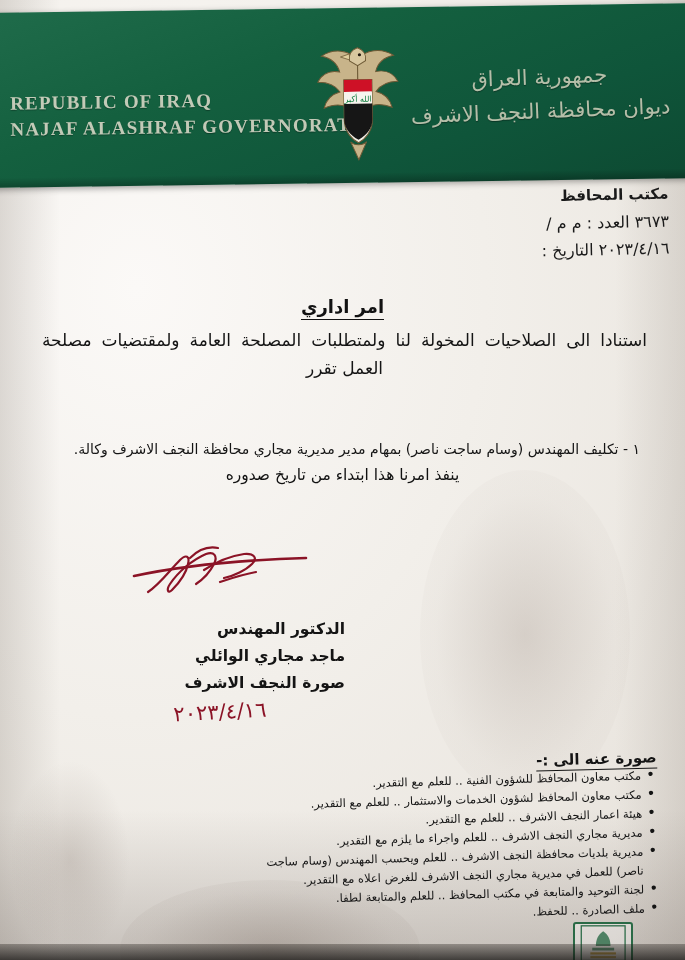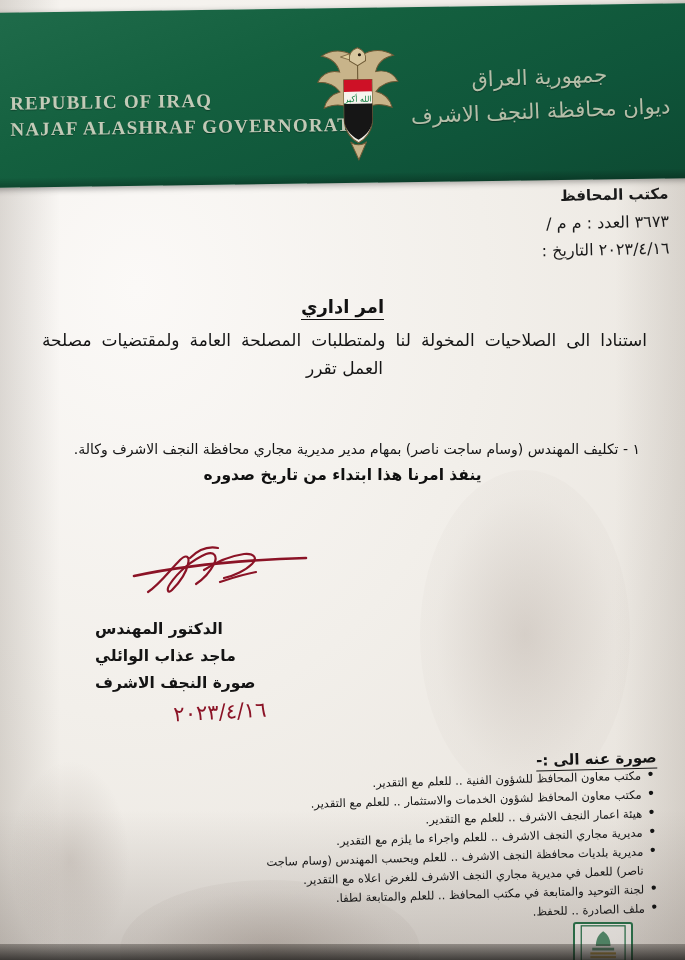--- a/index.html
+++ b/index.html
@@ -168,35 +168,35 @@
   }
   .i1 { top: 416px; margin-top: 21px; }
   .i2 { top: 437px; }
 
   .exec-line {
     position: absolute;
     left: 0; right: 0;
     top: 466px;
     text-align: center;
     font-size: 15.5px;
-    font-weight: bold;
+    font-weight: normal;
     color: #101010;
   }
 
   
   .sig-ink {
     position: absolute;
     left: 120px; top: 540px;
     width: 200px; height: 70px;
   }
   .signer {
     position: absolute;
     left: 95px;
     width: 250px;
-    text-align: left;
+    text-align: right;
     color: #141414;
     font-size: 15.5px;
     line-height: 27px;
     font-weight: bold;
   }
   .signer-1 { top: 616px; }
   .signer-2 { top: 643px; }
   .signer-3 { top: 670px; }
   .sig-date {
     position: absolute;
@@ -341,21 +341,21 @@
         <path d="M28 52 C40 44 50 30 60 20 C66 14 70 16 68 24 C66 34 58 44 52 50 C48 54 46 50 50 44 C58 32 72 20 86 14 C94 11 98 16 94 24 C90 32 82 40 76 44"></path>
         <path d="M84 30 C96 22 110 16 124 14 C134 13 138 18 132 24 C126 30 114 36 104 38"></path>
         <path d="M70 18 C78 10 88 6 98 8"></path>
         <path d="M100 42 C112 38 124 34 136 32"></path>
       </g>
       <path d="M14 36 C60 26 120 20 186 18" fill="none" stroke="#8b1326" stroke-width="2.6" stroke-linecap="round"></path>
     </svg>
   </div>
 
   <div class="signer signer-1">الدكتور المهندس</div>
-  <div class="signer signer-2">ماجد عذاب الوائلي</div>
+  <div class="signer signer-2">ماجد مجاري الوائلي</div>
   <div class="signer signer-3">صورة النجف الاشرف</div>
   <div class="sig-date">٢٠٢٣/٤/١٦</div>
 
   <div class="cc-title">
     <span class="u">صورة عنه الى :-</span>
   </div>
 
   <ul class="cc-list">
     <li>مكتب معاون المحافظ للشؤون الفنية .. للعلم مع التقدير.</li>
     <li>مكتب معاون المحافظ لشؤون الخدمات والاستثمار .. للعلم مع التقدير.</li>

